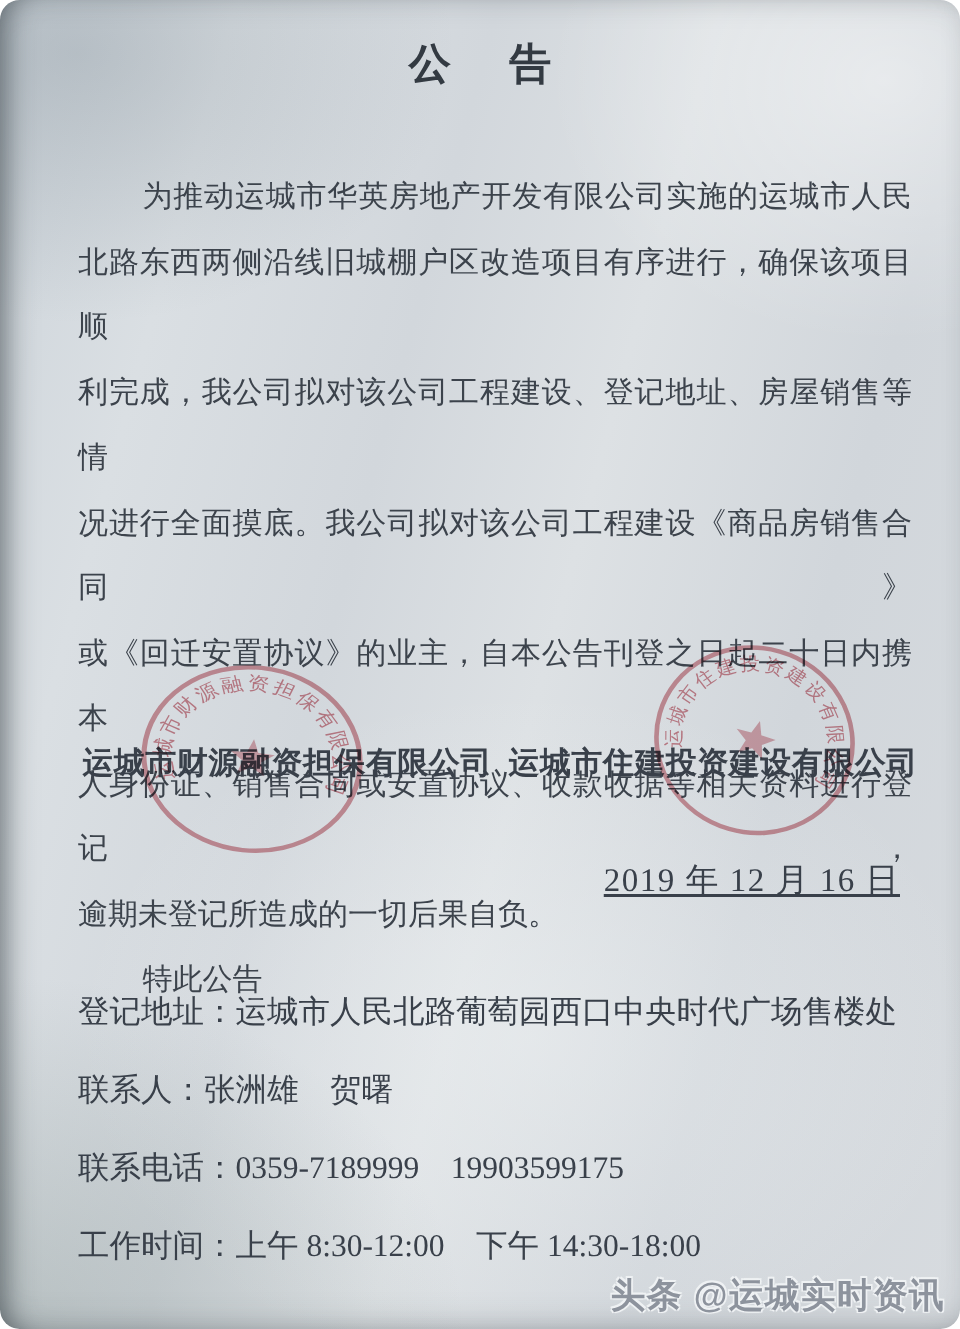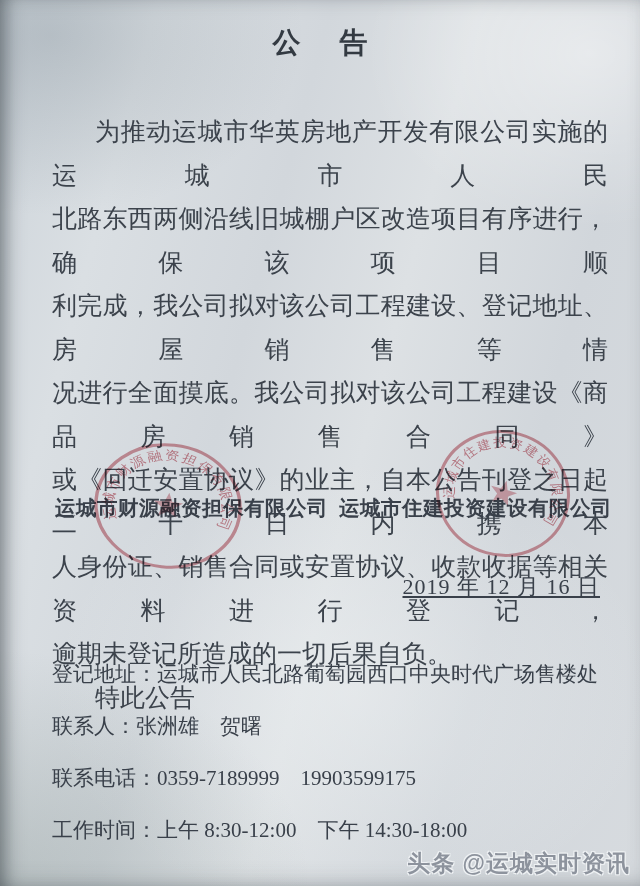--- a/index.html
+++ b/index.html
@@ -11,30 +11,31 @@
     color:#3d444d;
     background:
       radial-gradient(420px 300px at 8% 4%, rgba(108,122,132,0.28), transparent 60%),
       radial-gradient(500px 380px at 0% 100%, rgba(122,138,134,0.33), transparent 62%),
       radial-gradient(320px 250px at 92% 6%, rgba(255,255,255,0.45), transparent 70%),
       radial-gradient(420px 320px at 55% 78%, rgba(242,245,246,0.45), transparent 72%),
       linear-gradient(105deg,#cdd4da 0%,#dadfe3 18%,#d2d7dc 38%,#dde1e4 55%,#d1d6db 75%,#d7dbdf 100%);
     box-shadow: inset 16px 0 20px -12px rgba(40,50,55,0.55),
                 inset 0 -12px 24px -14px rgba(60,70,75,0.35),
                 inset 0 10px 24px -16px rgba(60,70,75,0.25);
+    border-radius: 13px;
   }
   .title{
     position:absolute;top:24px;left:0;width:100%;
     text-align:center;font-size:28px;font-weight:600;
     letter-spacing:16px;padding-left:16px;box-sizing:border-box;
     color:#333a42;
   }
   .body-text{
     position:absolute;left:52px;top:110px;width:556px;
-    font-size:25px;line-height:43.5px;color:#3c434c;
+    font-size:20px;line-height:43.5px;color:#3c434c;
   }
   .bline{white-space:nowrap;}
   .jl{white-space:normal;text-align:justify;text-align-last:justify;}
   .indent{padding-left:43px;}
   .indent.jl{padding-left:0;text-indent:43px;}
   .sig-row{
     position:absolute;left:55px;right:28px;top:494px;
     display:flex;justify-content:space-between;
     font-size:20.5px;font-weight:600;color:#39404a;letter-spacing:0.5px;
   }

